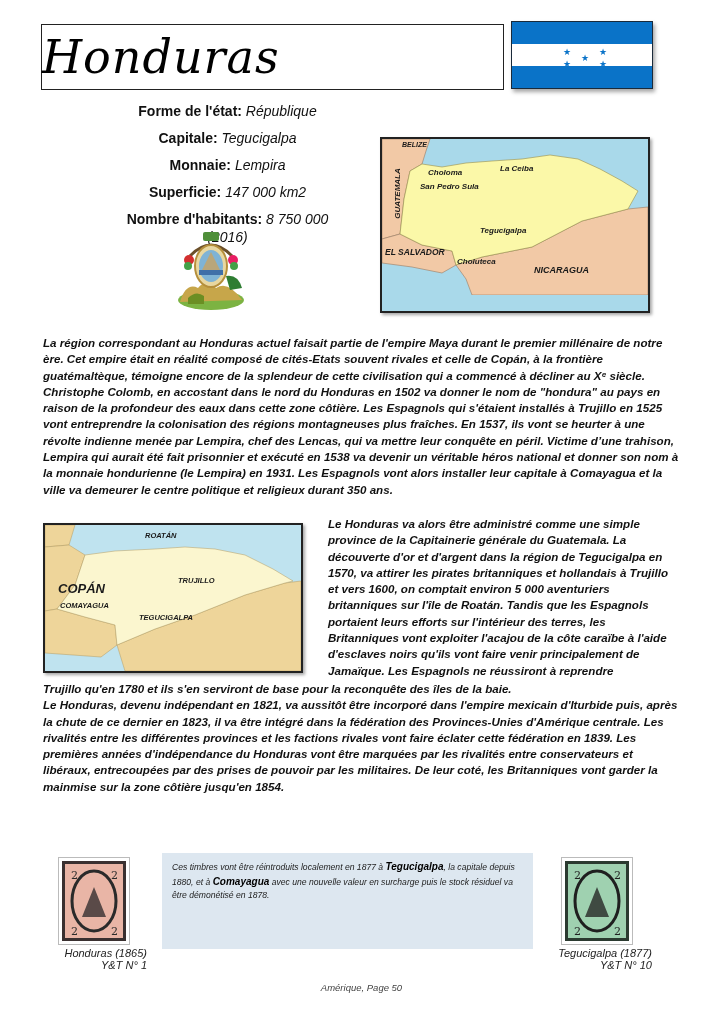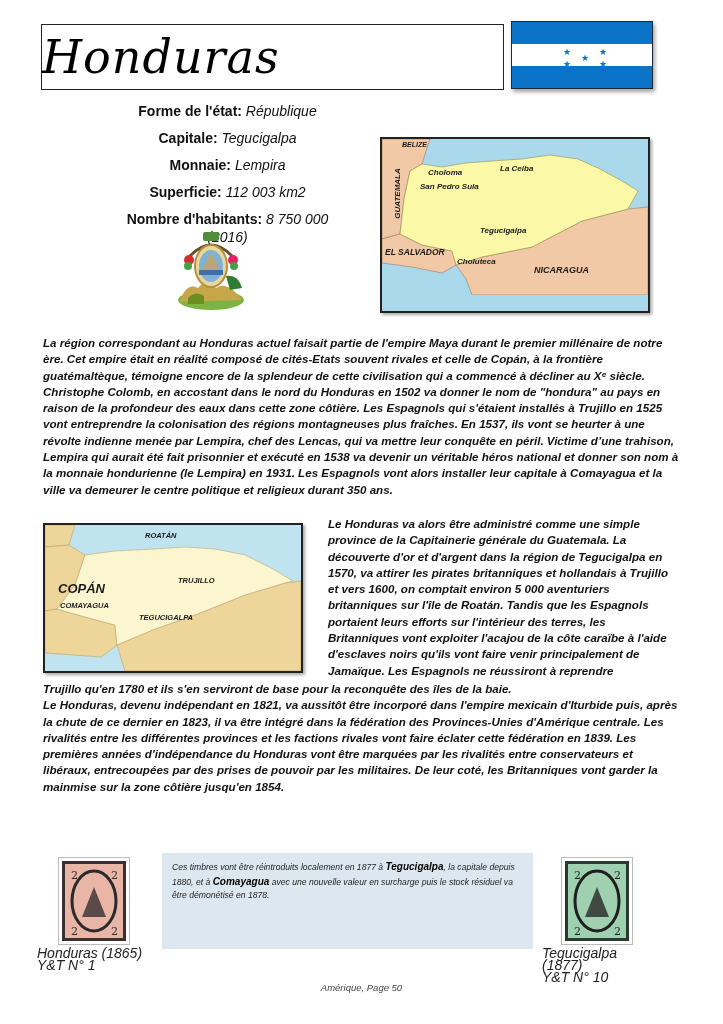--- a/index.html
+++ b/index.html
@@ -41,21 +41,21 @@
   #para-a { left: 43px; top: 335px; width: 640px; }
   #para-b { left: 328px; top: 516px; width: 345px; }
   #para-c { left: 43px; top: 681px; width: 640px; }
 
   
   .stamp { width: 72px; height: 88px; border: 1px solid #bbb; box-sizing: border-box; padding: 3px;
     background: #fff; }
   .stamp-inner { width: 100%; height: 100%; position: relative; overflow: hidden; }
   #stamp1 { left: 58px; top: 857px; }
   #stamp2 { left: 561px; top: 857px; }
-  .stamp-caption { font-style: italic; font-size: 14px; text-align: left; line-height: 12px; color: #222; width: 110px; }
+  .stamp-caption { font-style: italic; font-size: 11px; text-align: right; line-height: 12px; color: #222; width: 110px; }
   #cap1 { left: 37px; top: 947px; }
   #cap2 { left: 542px; top: 947px; }
 
   
   #info-box { left: 162px; top: 853px; width: 371px; height: 96px; background: #dde7f0;
     box-sizing: border-box; padding: 7px 10px; font-style: italic; font-size: 8.6px; line-height: 13.6px; color: #222; }
   #info-box b { font-weight: bold; font-size: 10px; color: #000; }
 
   
   #footer { left: 0; top: 982px; width: 723px; text-align: center; font-size: 9.5px; color: #444; font-style: italic; }
@@ -79,21 +79,21 @@
       <text x="55" y="45">★</text>
       <text x="91" y="45">★</text>
     </g>
   </svg>
 </div>
 
 <div id="facts" class="abs">
   <div class="fact"><b>Forme de l'état:</b> <i>République</i></div>
   <div class="fact"><b>Capitale:</b> <i>Tegucigalpa</i></div>
   <div class="fact"><b>Monnaie:</b> <i>Lempira</i></div>
-  <div class="fact"><b>Superficie:</b> <i>112 003 km2</i></div>
+  <div class="fact"><b>Superficie:</b> <i>147 000 km2</i></div>
   <div class="fact"><b>Nombre d'habitants:</b> <i>8 750 000 (2016)</i></div>
 </div>
 
 <svg id="coat" class="abs" viewBox="0 0 70 80">
   <ellipse cx="35" cy="70" rx="33" ry="10" fill="#7cb342"></ellipse>
   <path d="M4 72 Q10 52 22 58 Q30 48 40 58 Q52 50 66 70 Z" fill="#c7a64a"></path>
   <path d="M12 68 Q20 60 28 66 L28 74 L12 74 Z" fill="#6b8e23"></path>
   <rect x="27" y="2" width="16" height="9" rx="2" fill="#4f8f3a"></rect>
   <path d="M14 26 Q35 4 56 26" fill="none" stroke="#6b4f2a" stroke-width="3"></path>
   <circle cx="13" cy="30" r="5" fill="#d32f2f"></circle>

